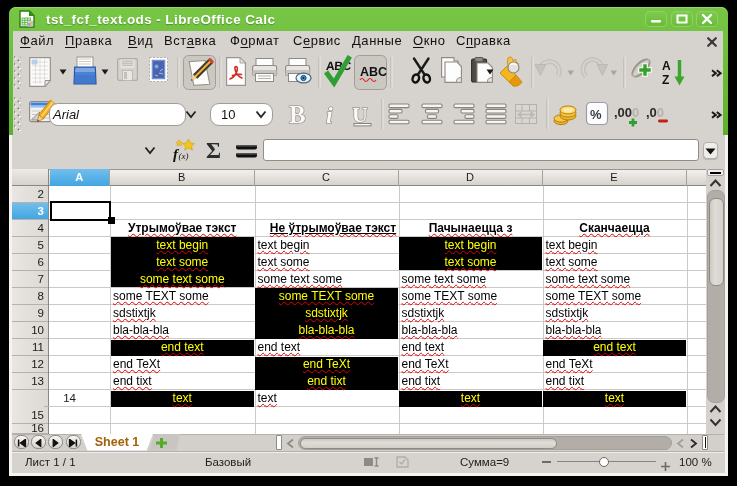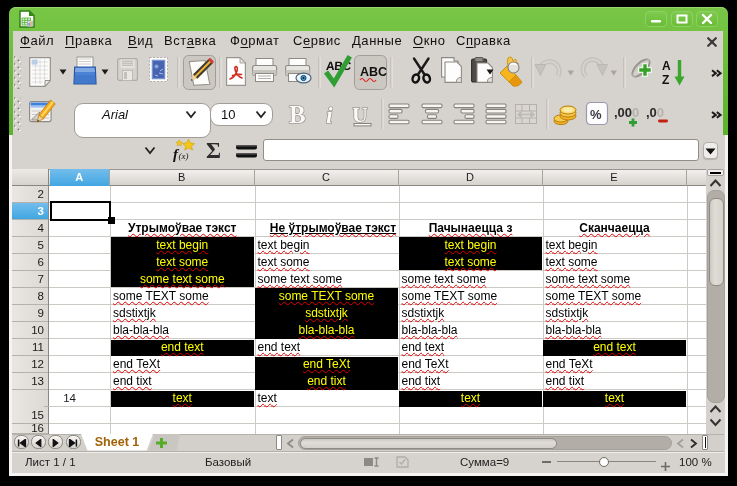--- a/index.html
+++ b/index.html
@@ -86,20 +86,21 @@
 
   <svg class="abs" style="left:19px; top:10px;" width="16" height="18" viewBox="0 0 16 18">
     <path d="M1 1 L10.5 1 L15 5.5 L15 17 L1 17 Z" fill="#fdfdfd" stroke="#2e7d12" stroke-width="1.4"></path>
     <path d="M10 1 L15 6 L10 6 Z" fill="#2e8c13"></path>
     <rect x="3" y="8" width="8.5" height="7" fill="#e8f5e2" stroke="#4caf2e" stroke-width="0.8"></rect>
     <path d="M3 10.3 H11.5 M3 12.6 H11.5 M5.8 8 V15 M8.6 8 V15" stroke="#4caf2e" stroke-width="0.8"></path>
     <rect x="8.5" y="11" width="5" height="5.5" fill="#e9e7e4" stroke="#a5a19b" stroke-width="0.6"></rect>
     <rect x="9.4" y="12.8" width="1.4" height="3" fill="#3d9bd5"></rect>
     <rect x="11.3" y="12" width="1.5" height="3.8" fill="#e8a06a"></rect>
   </svg>
+  <div class="abs" id="titletext">tst_fcf_text.ods - LibreOffice Calc</div>
   <div class="abs winbtn" style="left:645px;"><svg width="20" height="14">
         <rect x="5" y="8" width="10" height="2.4" rx="1" fill="#fff"></rect>
       </svg></div>
   <div class="abs winbtn" style="left:671px;"><svg width="20" height="14">
         <rect x="5.5" y="3.5" width="9" height="7" fill="none" stroke="#fff" stroke-width="2"></rect>
       </svg></div>
   <div class="abs winbtn" style="left:696px;"><svg width="20" height="14">
         <path d="M6 3 L14 11 M14 3 L6 11" stroke="#fff" stroke-width="2.4" stroke-linecap="round"></path>
       </svg></div>
   <div class="abs" id="menubar"></div>
@@ -337,21 +338,21 @@
       <path d="M15 19.5 h8 M19 15.5 v8" stroke="#2f9e33" stroke-width="2.8"></path>
     </g>
 
     <g transform="translate(633,10)">
       <text x="0" y="14" font-size="13" font-weight="bold" fill="#2a2a2a" font-family="Liberation Sans">,0<tspan fill="#b5b1ab">0</tspan></text>
       <rect x="12" y="16.5" width="10" height="3" rx="1.4" fill="#c52015"></rect>
     </g>
     <path d="M699 19 L702.8 21.9 L699 24.8 M703.8 19 L707.6 21.9 L703.8 24.8" fill="none" stroke="#1a1a1a" stroke-width="2"></path>
   </svg>
 
-  <div class="abs combo" style="left:74px; top:103px; width:137px; height:35px; line-height:21px; padding-left:27px; font-style:italic;">Arial</div>
+  <div class="abs combo" style="left:49px; top:103px; width:137px; height:23px; line-height:21px; padding-left:3px; font-style:italic;">Arial</div>
   <svg class="abs" style="left:185px; top:110px;" width="12" height="9">
       <path d="M1.5 1.5 L6 7 L10.5 1.5" fill="none" stroke="#222" stroke-width="1.8"></path>
     </svg>
   <div class="abs combo" style="left:210px; top:103px; width:63px; height:23px; line-height:21px; padding-left:10px;">10</div>
   <svg class="abs" style="left:255px; top:110px;" width="12" height="9">
       <path d="M1.5 1.5 L6 7 L10.5 1.5" fill="none" stroke="#222" stroke-width="1.8"></path>
     </svg>
 
   <svg class="abs" style="left:144px; top:146px;" width="12" height="9">
       <path d="M1.5 1.5 L6 7 L10.5 1.5" fill="none" stroke="#222" stroke-width="1.8"></path>

